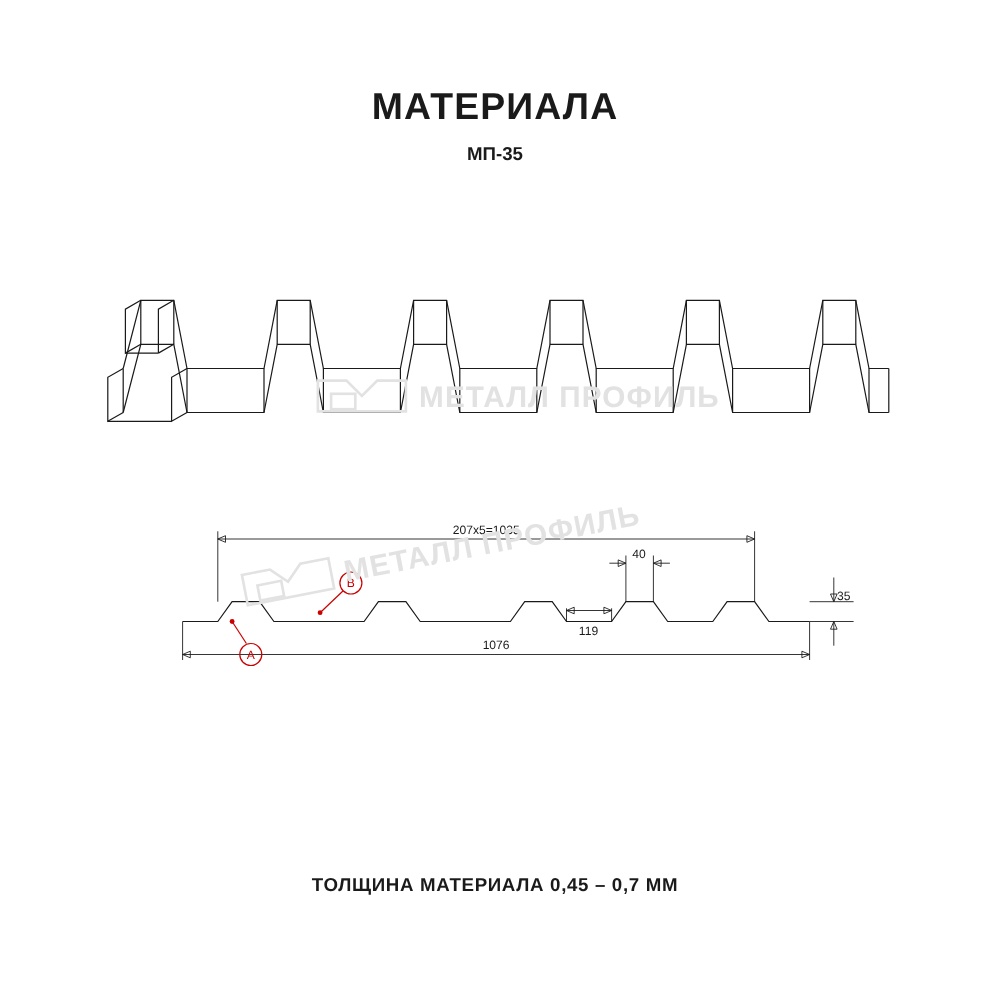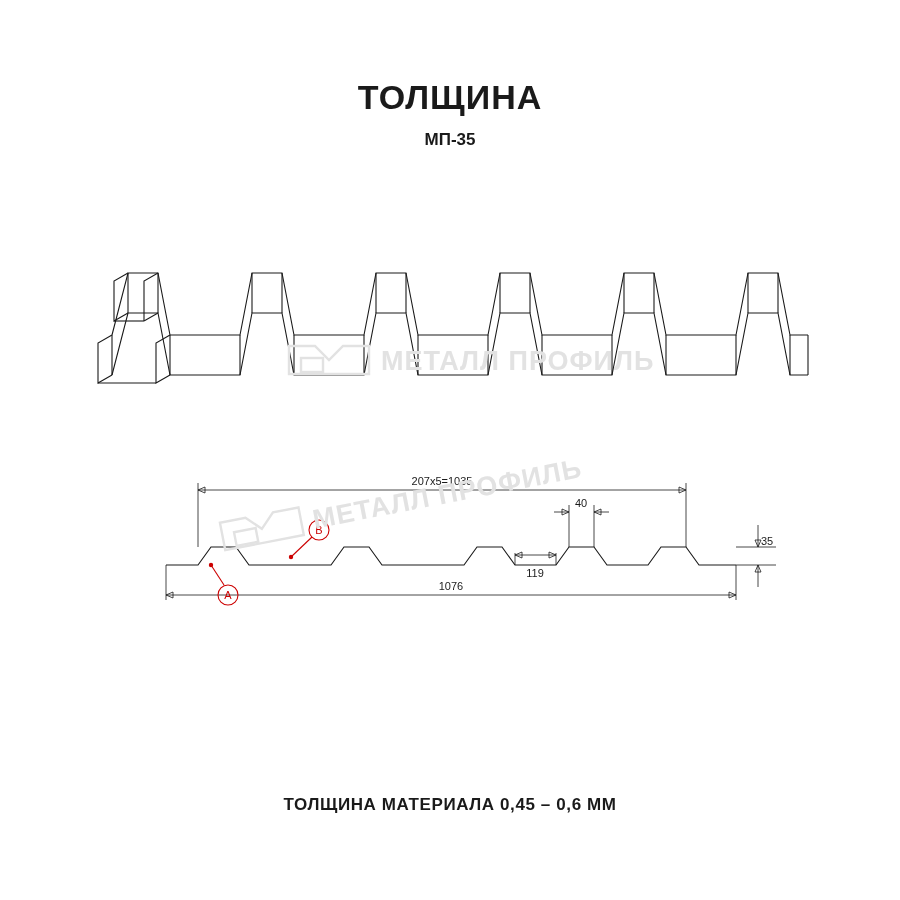--- a/index.html
+++ b/index.html
@@ -81,21 +81,21 @@
   .callout { fill: none; stroke: #cc0000; stroke-width: 1.1; }
   .callout-txt { font-family: "Liberation Sans", sans-serif; font-size: 11px; fill: #cc0000; font-weight: normal; }
   .wmtxt { font-family: "Liberation Sans", sans-serif; font-size: 27px; font-weight: bold; fill: #e2e2e2; letter-spacing: 1px; }
   .wmshape { fill: none; stroke: #e2e2e2; stroke-width: 2.4; }
 </style>
 </head>
 <body>
 
 <div class="page">
 
-  <div class="title">ТОЛЩИНА</div>
+  <div class="title">МАТЕРИАЛА</div>
   <div class="subtitle">МП-35</div>
 
   <div class="iso-wrap">
     <svg width="740" height="180" viewBox="0 0 740 180">
       <g>
 
         <path class="ln" d="M 22 110
                             L 38 48 L 68 48 L 80 110
                             L 150 110 L 162 48 L 192 48 L 204 110
                             L 274 110 L 286 48 L 316 48 L 328 110
@@ -245,15 +245,15 @@
       <g transform="rotate(-11 200 55)">
         <g>
           <path class="wmshape" d="M 14 70 L 14 42 L 40 42 L 54 56 L 68 42 L 94 42 L 94 70 Z"></path>
           <rect class="wmshape" x="26" y="54" width="22" height="14"></rect>
         </g>
         <text class="wmtxt" x="106" y="66">МЕТАЛЛ ПРОФИЛЬ</text>
       </g>
     </svg>
   </div>
 
-  <div class="footer-note">ТОЛЩИНА МАТЕРИАЛА 0,45 – 0,6 ММ</div>
+  <div class="footer-note">ТОЛЩИНА МАТЕРИАЛА 0,45 – 0,7 ММ</div>
 
 </div>
 
 </body></html>

